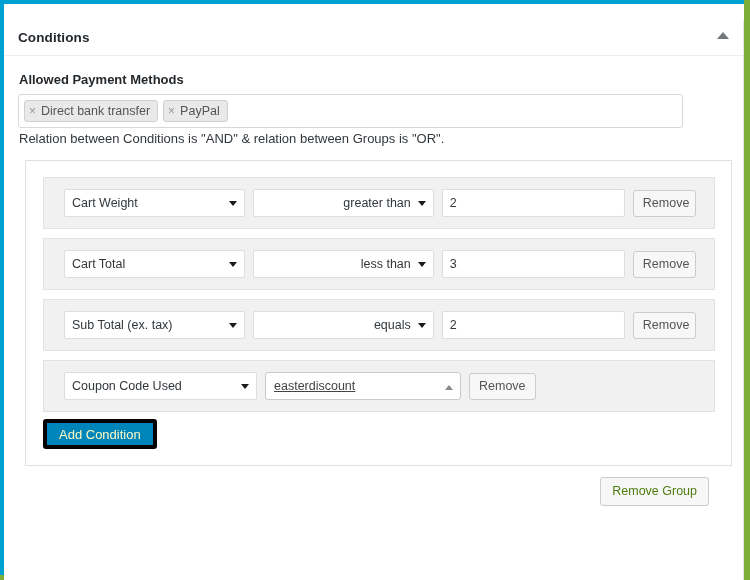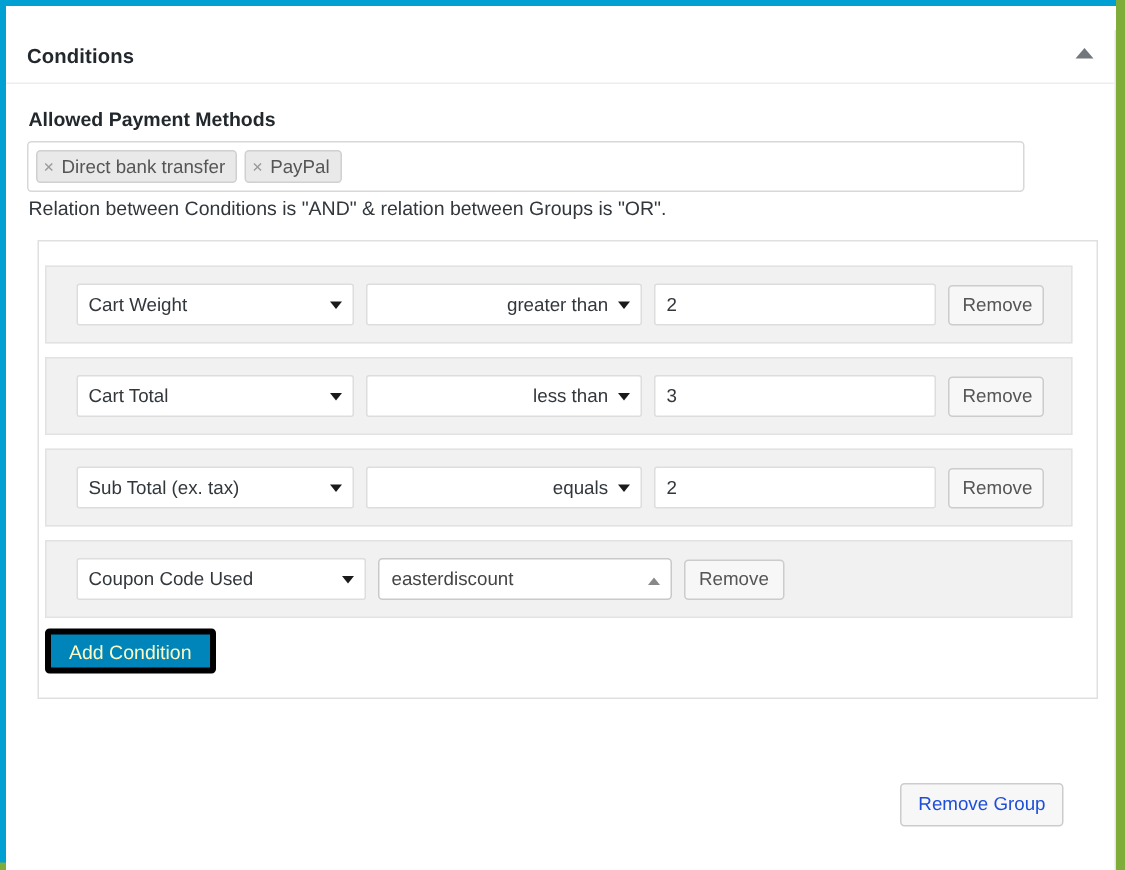--- a/index.html
+++ b/index.html
@@ -126,21 +126,21 @@
     color: #32373c;
     margin: 3px 0 0 1px;
   }
 
   
   .group {
     margin: 14px 0 0 7px;
     width: 707px;
     border: 1px solid #e0e0e0;
     background: #ffffff;
-    padding: 16px 16px 16px 4px;
+    padding: 16px 16px 16px 17px;
   }
 
   .cond-row {
     background: #f1f1f1;
     border: 1px solid #e2e2e2;
     height: 52px;
     display: flex;
     align-items: center;
     padding: 0 18px 0 20px;
     gap: 8px;
@@ -198,20 +198,21 @@
     border: 1px solid #c9c9c9;
     border-radius: 3px;
     display: flex;
     align-items: center;
     padding: 0 22px 0 8px;
     font-size: 12.5px;
     color: #444444;
     cursor: pointer;
     white-space: nowrap;
     overflow: hidden;
+    text-decoration: underline;
   }
   .s2-single .caret-up {
     position: absolute;
     right: 7px;
     top: 12px;
     width: 0; height: 0;
     border-left: 4px solid transparent;
     border-right: 4px solid transparent;
     border-bottom: 5px solid #888888;
   }
@@ -251,27 +252,26 @@
   .group-footer {
     display: flex;
     justify-content: flex-end;
     padding: 11px 20px 0 0;
   }
   .btn-remove-group {
     height: 29px;
     background: #f7f7f7;
     border: 1px solid #cccccc;
     border-radius: 3px;
-    color: #1d4ed8;
+    color: #4d7c0f;
     font-size: 12.5px;
     font-family: "Liberation Sans", sans-serif;
     padding: 0 11px;
     cursor: pointer;
     line-height: 1;
-    margin-top: 45px;
   }
 </style>
 </head>
 <body>
 
 <div id="page">
 
   <div class="edge-top"></div>
   <div class="edge-left"></div>
   <div class="edge-right"></div>

